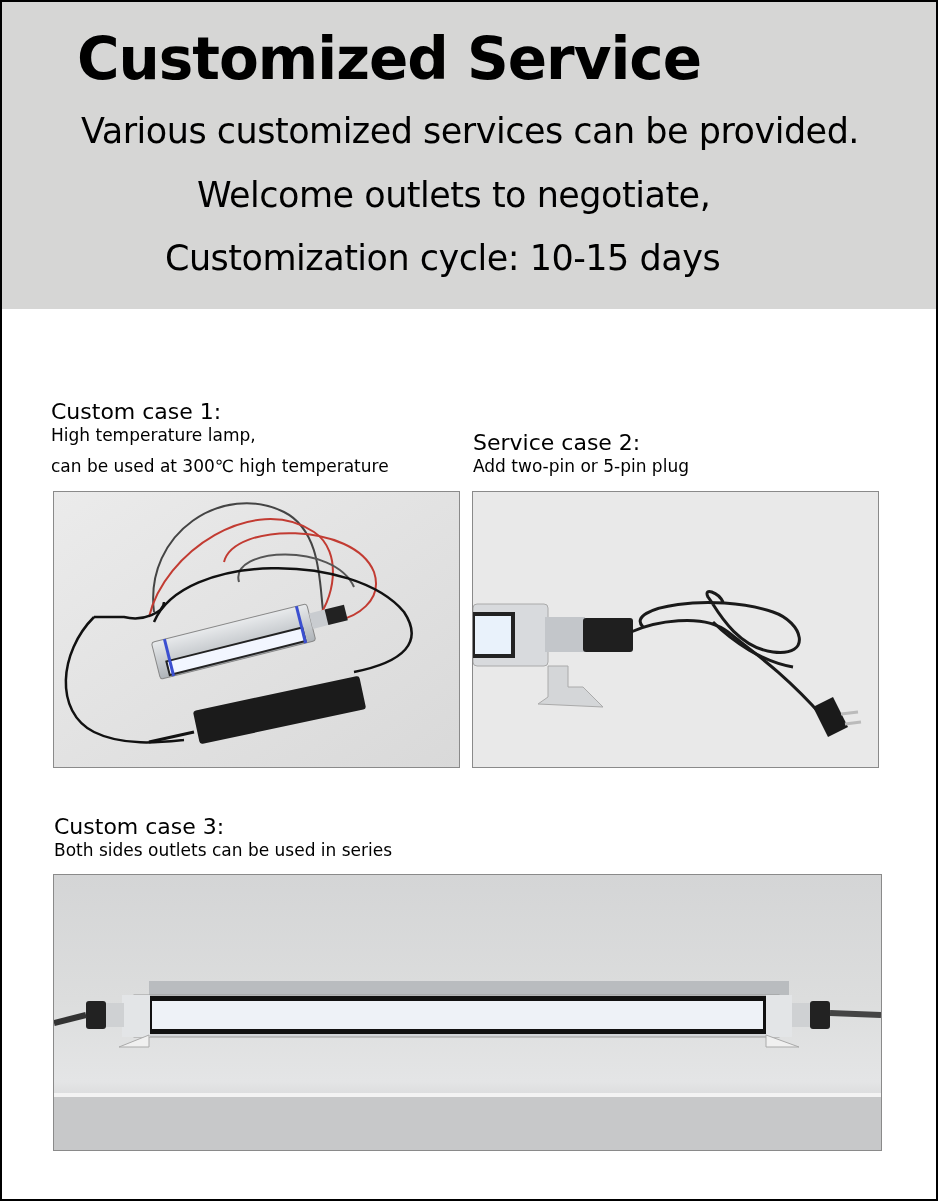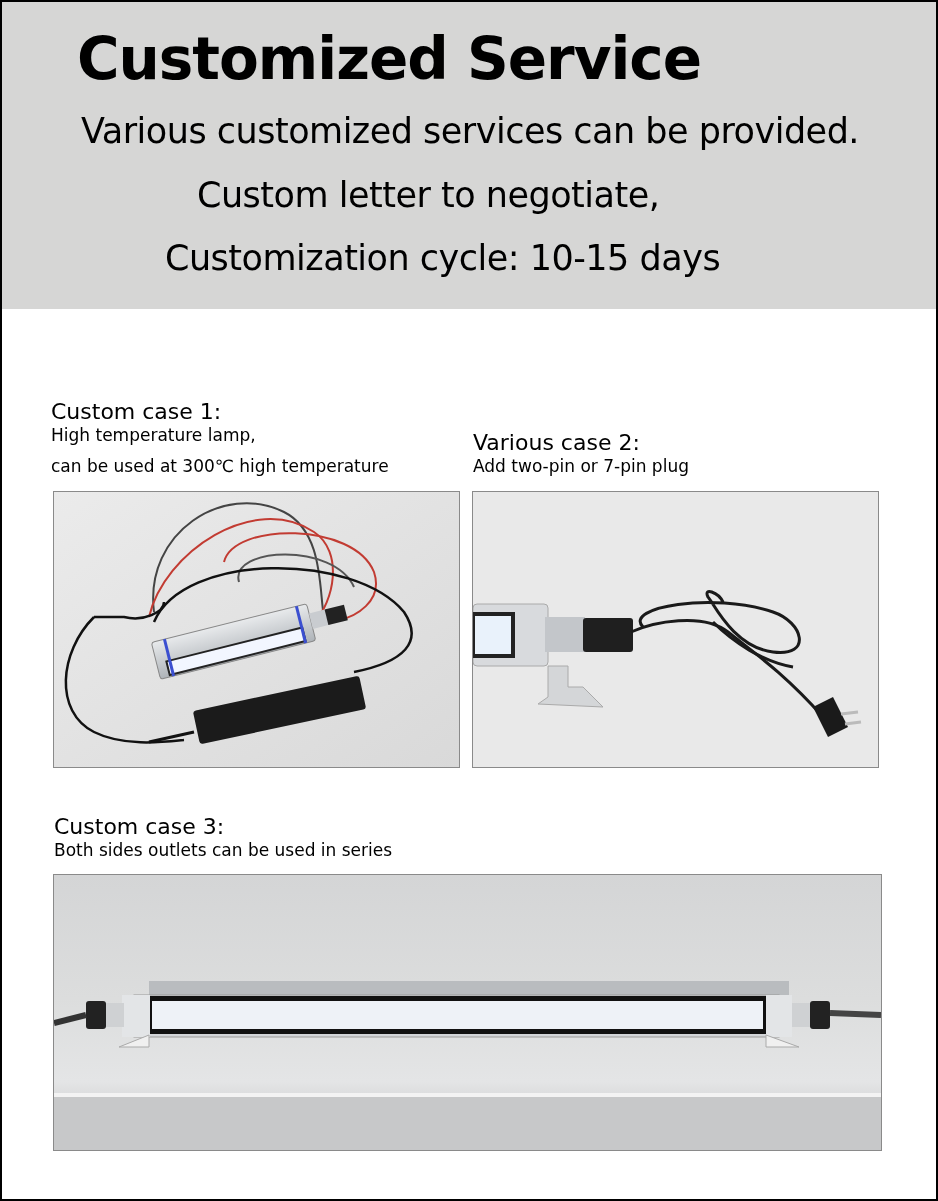--- a/index.html
+++ b/index.html
@@ -19,21 +19,21 @@
   .photo svg { display:block; }
 </style>
 </head>
 <body>
 
 <div class="frame"></div>
 
 <div class="header"></div>
 <div class="title">Customized Service</div>
 <div class="line l1">Various customized services can be provided.</div>
-<div class="line l2">Custom letter to negotiate,</div>
+<div class="line l2">Welcome outlets to negotiate,</div>
 <div class="line l3">Customization cycle: 10-15 days</div>
 
 <div class="case-title" style="left:51px;top:382px;">Custom case 1:</div>
 <div class="case-desc" style="left:51px;top:424px;">High temperature lamp,</div>
 <div class="case-desc" style="left:51px;top:455px;">can be used at 300℃ high temperature</div>
 <div class="photo" style="left:53px;top:491px;width:405px;height:275px;">
   <svg width="405" height="275" viewBox="0 0 405 275">
     <defs>
       <linearGradient id="bg1" x1="0" y1="0" x2="1" y2="1">
         <stop offset="0" stop-color="#ebebeb"></stop>
@@ -60,22 +60,22 @@
       <rect x="260" y="138" width="18" height="16" fill="#c9ccd0"></rect>
       <rect x="276" y="138" width="20" height="16" fill="#222"></rect>
     </g>
     <g transform="rotate(-12 230 215)">
       <rect x="140" y="200" width="170" height="34" rx="3" fill="#1b1b1b"></rect>
     </g>
     <path d="M95 250 L 140 240" stroke="#111" stroke-width="3"></path>
   </svg>
 </div>
 
-<div class="case-title" style="left:473px;top:413px;">Various case 2:</div>
-<div class="case-desc" style="left:473px;top:455px;">Add two-pin or 7-pin plug</div>
+<div class="case-title" style="left:473px;top:413px;">Service case 2:</div>
+<div class="case-desc" style="left:473px;top:455px;">Add two-pin or 5-pin plug</div>
 <div class="photo" style="left:472px;top:491px;width:405px;height:275px;">
   <svg width="405" height="275" viewBox="0 0 405 275">
     <rect width="405" height="275" fill="#e9e9e9"></rect>
     <rect x="0" y="112" width="75" height="62" rx="4" fill="#d8dadd" stroke="#aaa"></rect>
     <rect x="0" y="120" width="42" height="46" fill="#222"></rect>
     <rect x="2" y="124" width="36" height="38" fill="#e9f2fb"></rect>
     <rect x="72" y="125" width="40" height="35" fill="#c3c6ca"></rect>
     <rect x="110" y="126" width="50" height="34" rx="3" fill="#1f1f1f"></rect>
     <path d="M75 174 L 75 205 L 65 212 L 130 215 L 110 195 L 95 195 L 95 174 Z" fill="#d4d6d8" stroke="#aaa"></path>
     <path d="M158 140 C 180 130, 230 120, 255 140 C 280 160, 310 180, 350 225" fill="none" stroke="#1a1a1a" stroke-width="3"></path>

